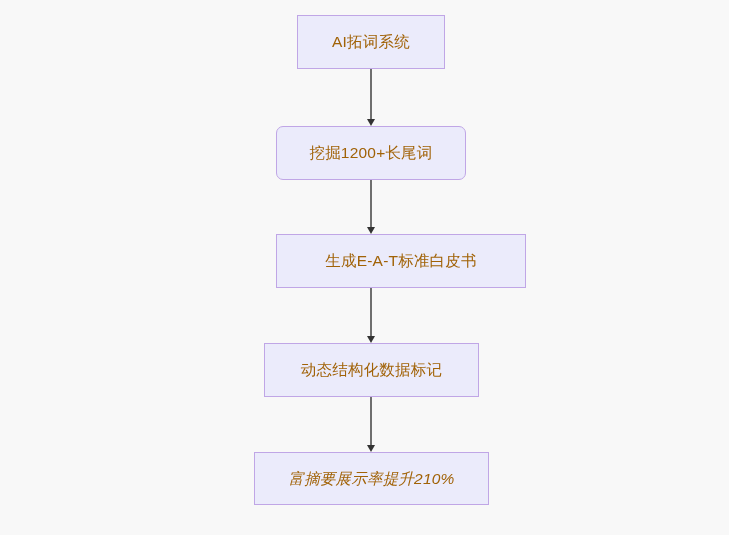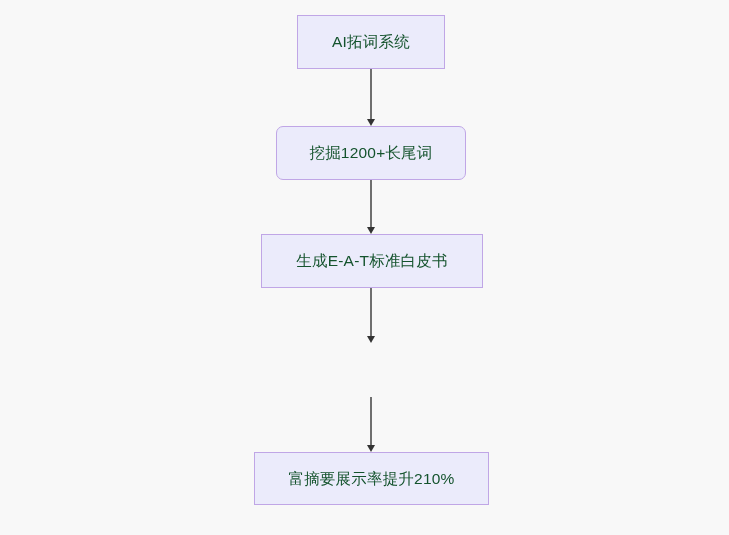--- a/index.html
+++ b/index.html
@@ -33,29 +33,29 @@
     color: #333333;
     font-size: 15.5px;
     line-height: 1;
     letter-spacing: 0.2px;
     white-space: nowrap;
   }
 
   .node-label {
     display: block;
     text-align: center;
-    color: #14532d;
+    color: #a16207;
   }
 
   
   #node-1 { left: 297px; top: 15px;  width: 148px; height: 54px; }
   #node-2 { left: 276px; top: 126px; width: 190px; height: 54px; border-radius: 7px; }
-  #node-3 { left: 261px; top: 234px; width: 222px; height: 54px; }
+  #node-3 { left: 276px; top: 234px; width: 250px; height: 54px; }
   #node-4 { left: 264px; top: 343px; width: 215px; height: 54px; }
-  #node-5 { left: 254px; top: 452px; width: 235px; height: 53px; }
+  #node-5 { left: 254px; top: 452px; width: 235px; height: 53px; font-style: italic; }
 
   
   .edge {
     position: absolute;
     width: 2px;
     background: #6f6f6f;
     left: 370px;
   }
   .arrowhead {
     position: absolute;
@@ -95,20 +95,23 @@
   <div class="edge" id="edge-2"></div>
   <div class="arrowhead" id="arrow-2"></div>
 
   <div class="node" id="node-3">
     <span class="node-label">生成E-A-T标准白皮书</span>
   </div>
 
   <div class="edge" id="edge-3"></div>
   <div class="arrowhead" id="arrow-3"></div>
 
+  <div class="node" id="node-4">
+    <span class="node-label">动态结构化数据标记</span>
+  </div>
 
   <div class="edge" id="edge-4"></div>
   <div class="arrowhead" id="arrow-4"></div>
 
   <div class="node" id="node-5">
     <span class="node-label">富摘要展示率提升210%</span>
   </div>
 
 </div>
 

